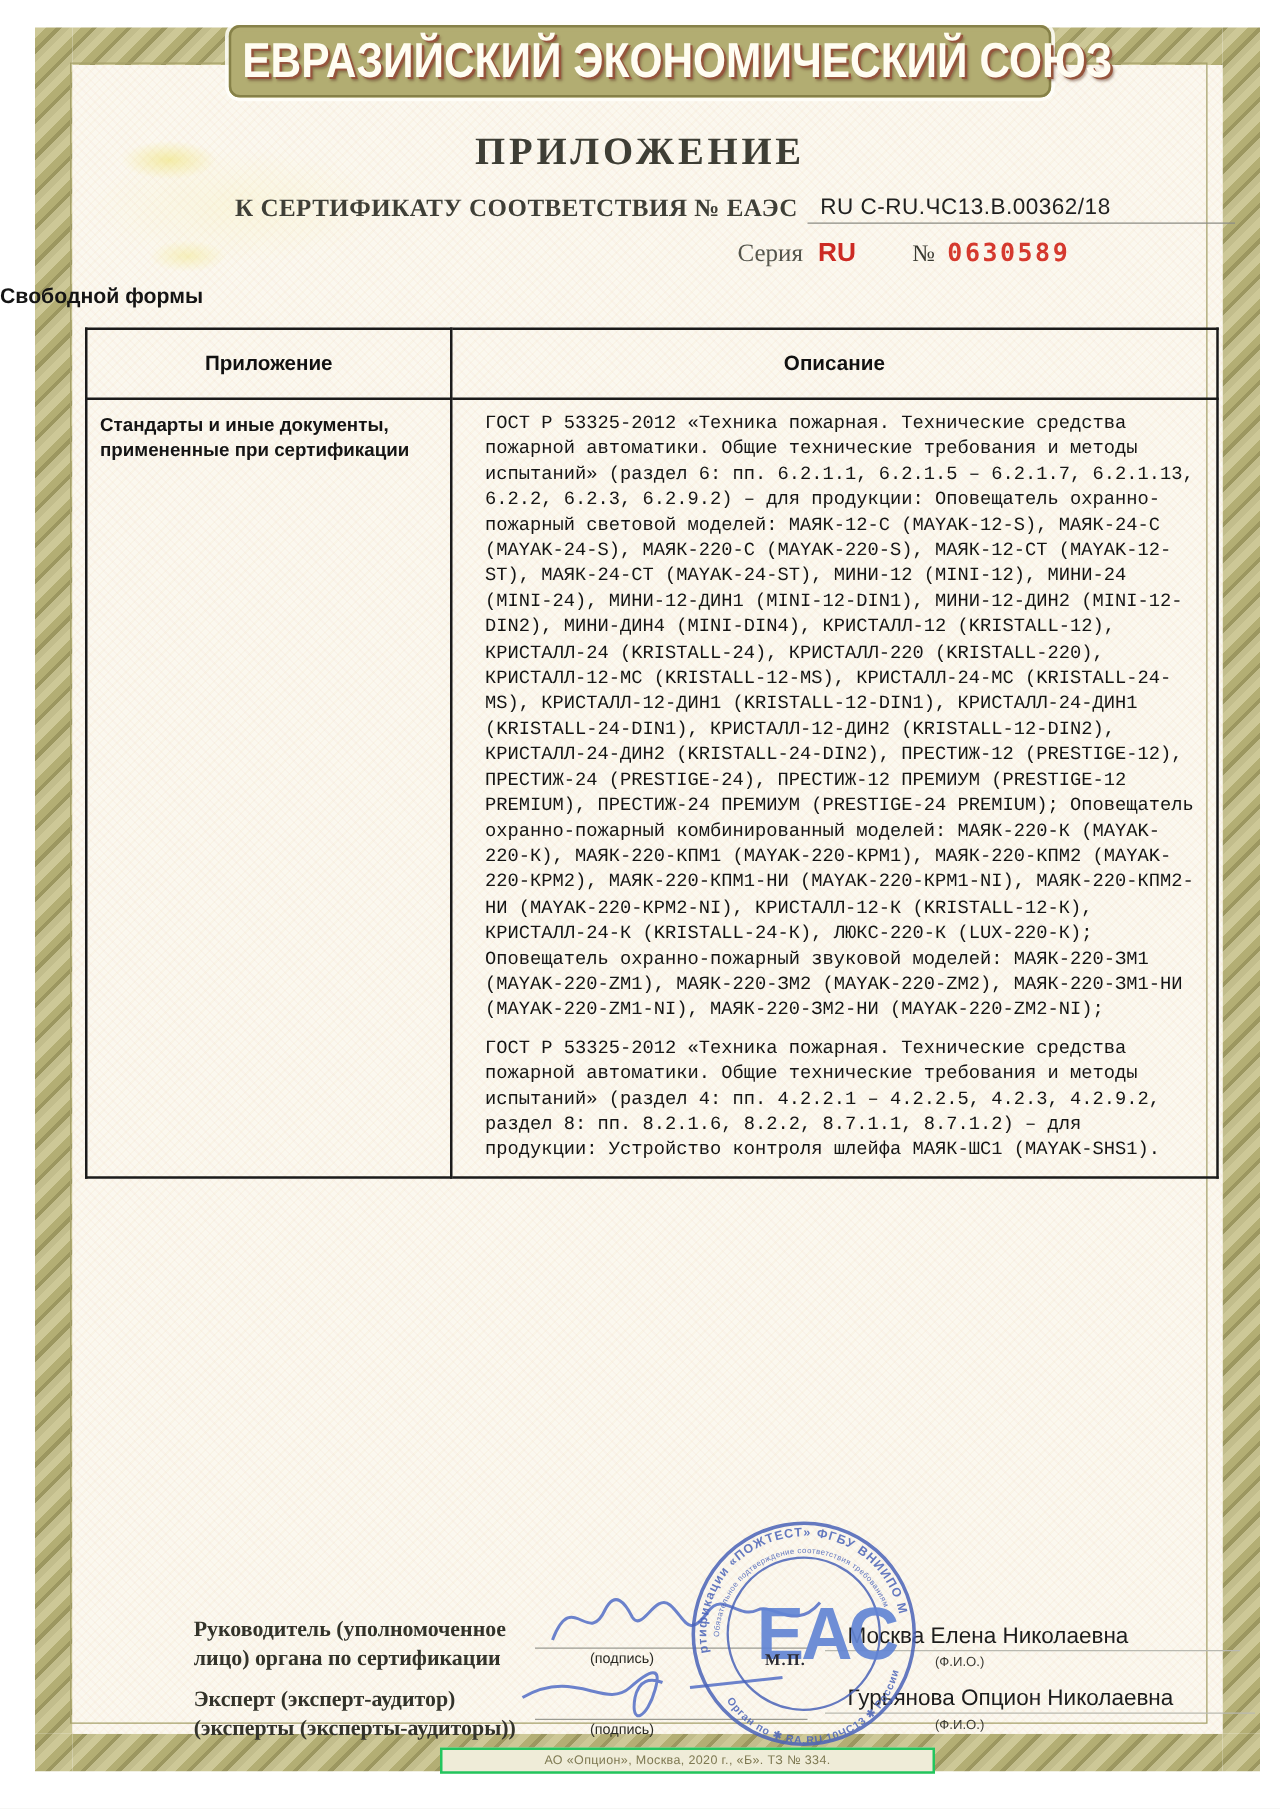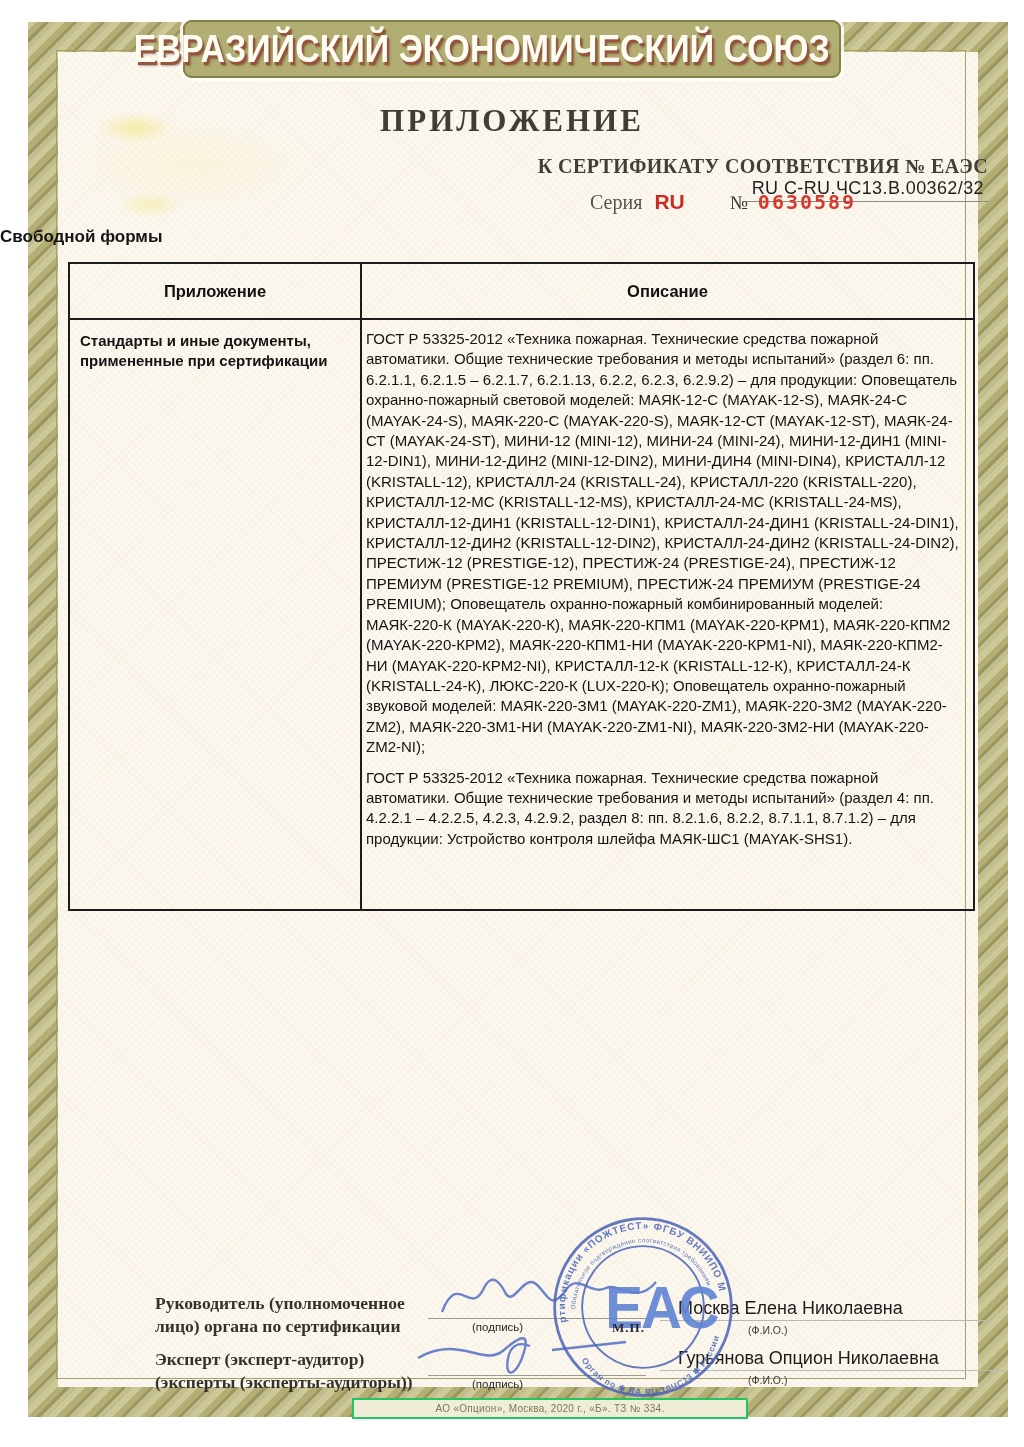--- a/index.html
+++ b/index.html
@@ -32,36 +32,36 @@
       radial-gradient(ellipse 45px 18px at 150px 205px,rgba(240,230,130,0.45),transparent 70%),
       radial-gradient(ellipse 160px 60px at 190px 165px,rgba(244,238,170,0.25),transparent 75%);
   }
 
   
   .banner{
     position:absolute;left:50%;top:20px;transform:translateX(-50%);
     width:658px;height:58px;background:#b2ad72;
     border-radius:9px;
     box-shadow:0 0 0 2px #868148 inset,0 0 0 5px #b2ad72 inset,0 0 0 3px rgba(255,255,250,.85);
-    display:flex;align-items:center;justify-content:flex-end;z-index:6;
+    display:flex;align-items:center;justify-content:flex-start;z-index:6;
   }
   .banner-text{
     font-weight:700;font-size:35px;letter-spacing:0px;color:#fffdf2;
     transform:scaleY(1.12) scaleX(.97);white-space:nowrap;
     text-shadow:2px 2px 0 #96543c,3px 3px 2px rgba(90,50,35,.45);
   }
 
   
   .doc-title{
     position:absolute;left:0;top:103px;width:100%;text-align:center;
     font-family:"Liberation Serif",serif;font-weight:700;font-size:31px;
     letter-spacing:3px;color:#3e3e35;z-index:3;
   }
   .cert-line{
-    position:absolute;left:188px;top:155px;width:800px;display:flex;align-items:flex-end;z-index:3;flex-direction:column;
+    position:absolute;left:188px;top:155px;width:800px;display:flex;align-items:flex-end;z-index:3;
   }
   .cert-label{
     font-family:"Liberation Serif",serif;font-weight:700;font-size:20px;
     color:#3f3f37;letter-spacing:.4px;white-space:nowrap;
   }
   .cert-number-wrap{
     flex:1;margin-left:8px;border-bottom:1.5px solid #8c8c84;padding:0 4px 2px 10px;
   }
   .cert-number{font-size:18px;color:#1f1f1f;letter-spacing:.4px;white-space:nowrap;}
   .series-line{
@@ -78,21 +78,21 @@
 
   
   .doc-table{
     position:absolute;left:68px;top:262px;width:907px;height:649px;
     border-collapse:collapse;table-layout:fixed;z-index:3;
   }
   .doc-table th,.doc-table td{border:2px solid #1b1b1b;}
   .doc-table th{height:52px;font-size:16.5px;font-weight:700;color:#111;text-align:center;vertical-align:middle;}
   .doc-table td{vertical-align:top;}
   .cell-appendix{padding:11px 27px 0 10px;font-weight:700;font-size:15px;line-height:20px;color:#141414;}
-  .cell-desc{padding:9px 12px 0 4px;}
+  .cell-desc{padding:9px 12px 0 26px;font-family:Liberation Mono, monospace;}
   .cell-desc p{margin:0 0 10px 0;font-size:15px;line-height:20.4px;color:#141414;}
   .col-a{width:292px;}
 
   
   .sig-label{
     position:absolute;font-family:"Liberation Serif",serif;font-weight:600;
     font-size:17.5px;line-height:23px;color:#33332a;white-space:pre-line;z-index:4;
   }
   .sig-label.head{left:155px;top:1292px;}
   .sig-label.expert{left:155px;top:1348px;}
@@ -148,21 +148,21 @@
 
   <div class="banner">
     <span class="banner-text">ЕВРАЗИЙСКИЙ ЭКОНОМИЧЕСКИЙ СОЮЗ</span>
   </div>
 
   <div class="doc-title">ПРИЛОЖЕНИЕ</div>
 
   <div class="cert-line">
     <span class="cert-label">К СЕРТИФИКАТУ СООТВЕТСТВИЯ № ЕАЭС</span>
     <span class="cert-number-wrap">
-      <span class="cert-number">RU C-RU.ЧС13.В.00362/32</span>
+      <span class="cert-number">RU C-RU.ЧС13.В.00362/18</span>
     </span>
   </div>
 
   <div class="series-line">
     <span class="series-label">Серия</span>
     <span class="series-value">RU</span>
     <span class="number-sign">№</span>
     <span class="form-number">0630589</span>
   </div>
 

